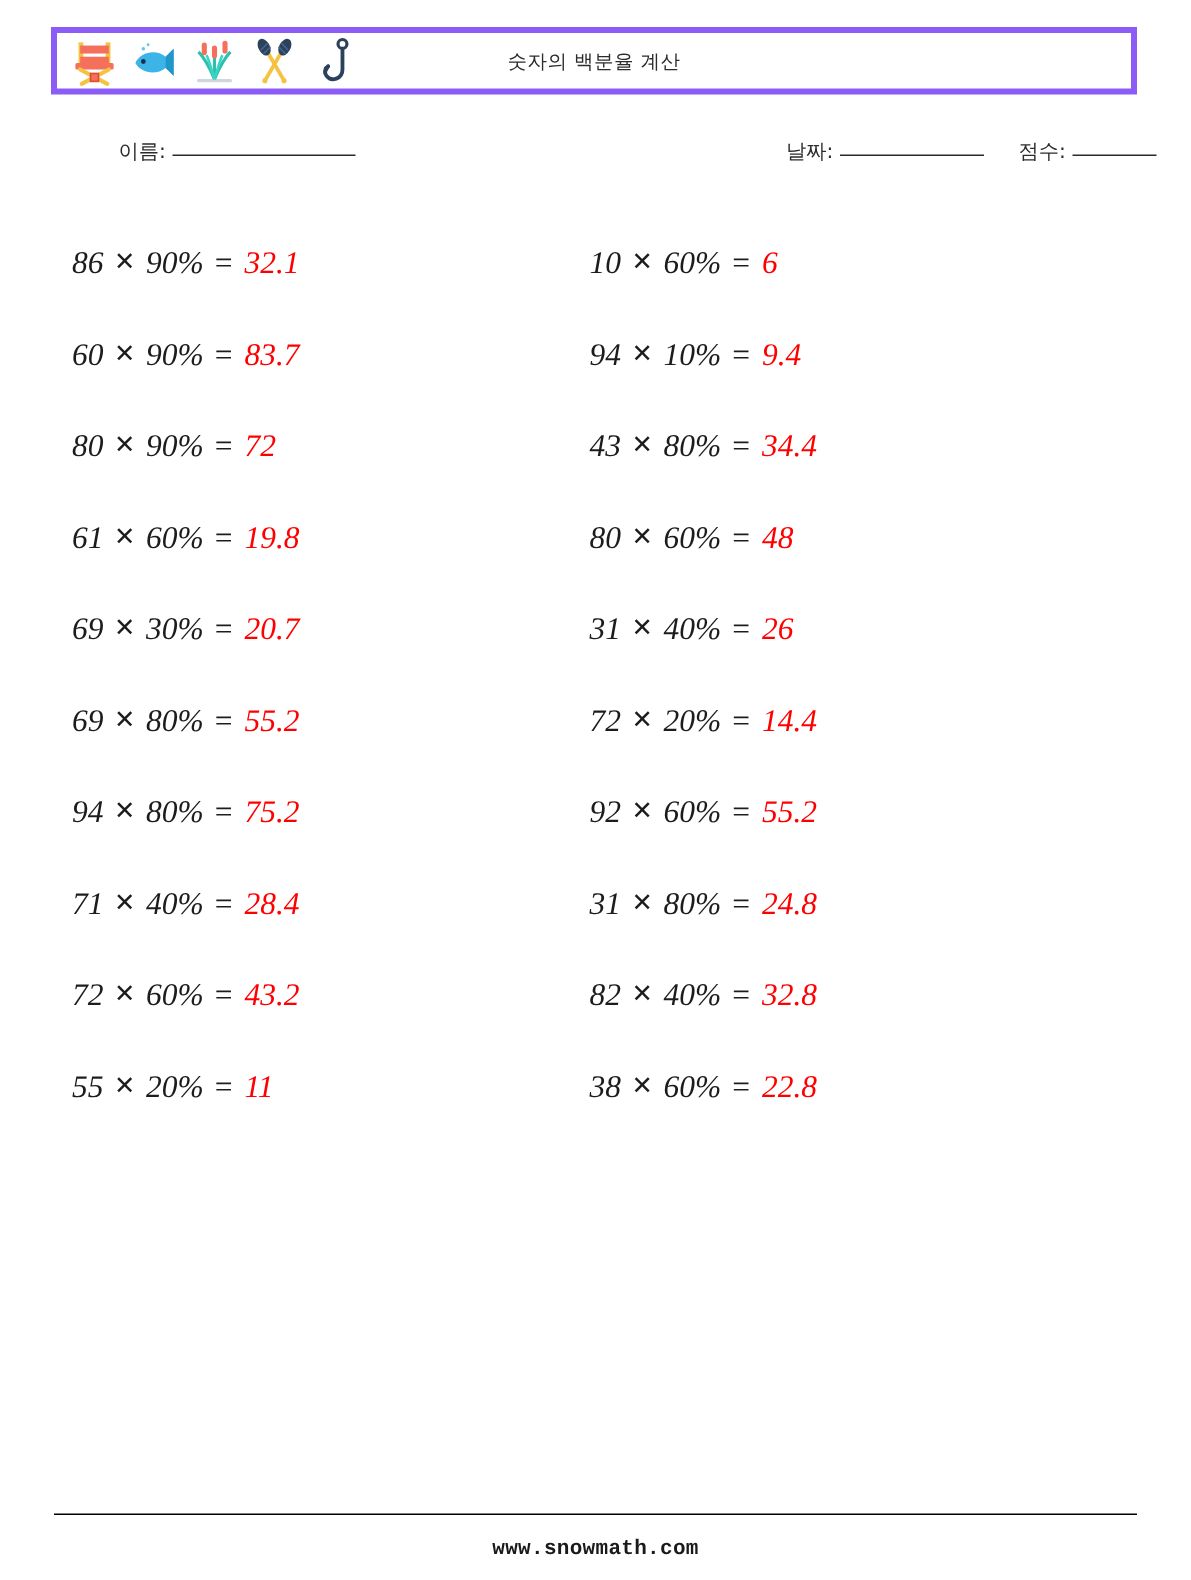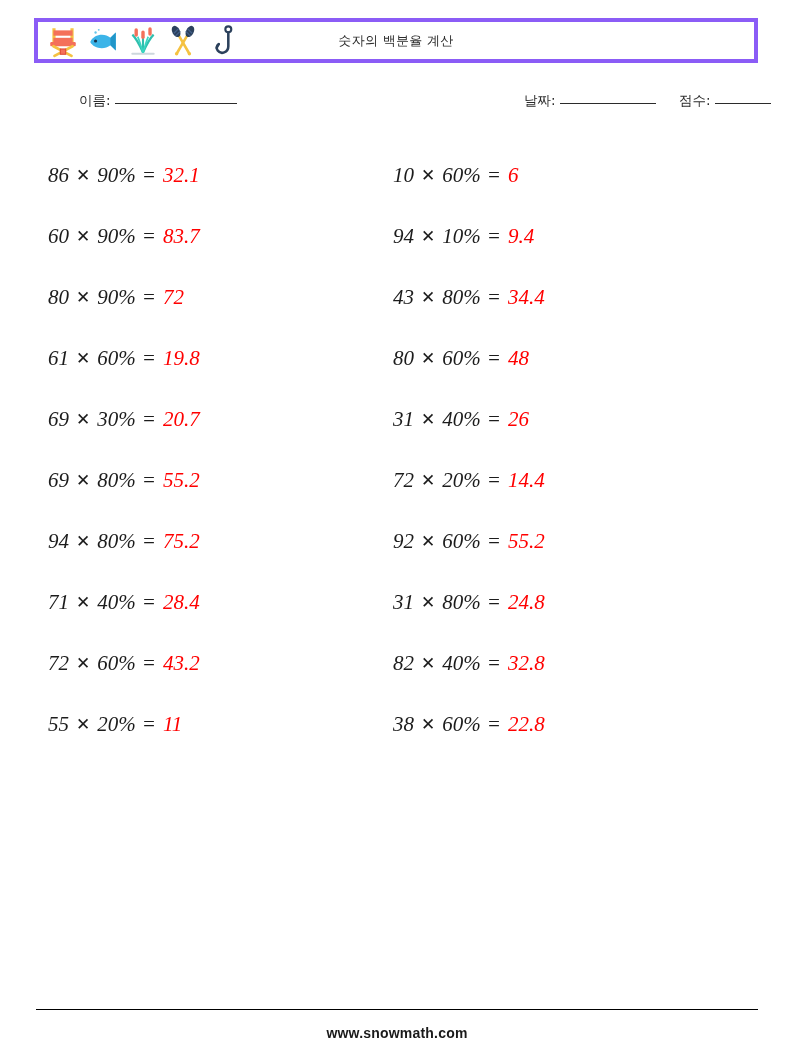--- a/index.html
+++ b/index.html
@@ -128,21 +128,21 @@
     width: 722px;
     height: 0;
     border-top: 1.6px solid #000000;
   }
   .footer-text {
     position: absolute;
     left: 0;
     top: 1025px;
     width: 794px;
     text-align: center;
-    font-family: Liberation Sans, sans-serif;
+    font-family: Liberation Mono, monospace;
     font-size: 14px;
     font-weight: bold;
     color: #1a1a1a;
     letter-spacing: 0.2px;
   }
 </style>
 </head>
 <body>
 
 <div class="header-box">

